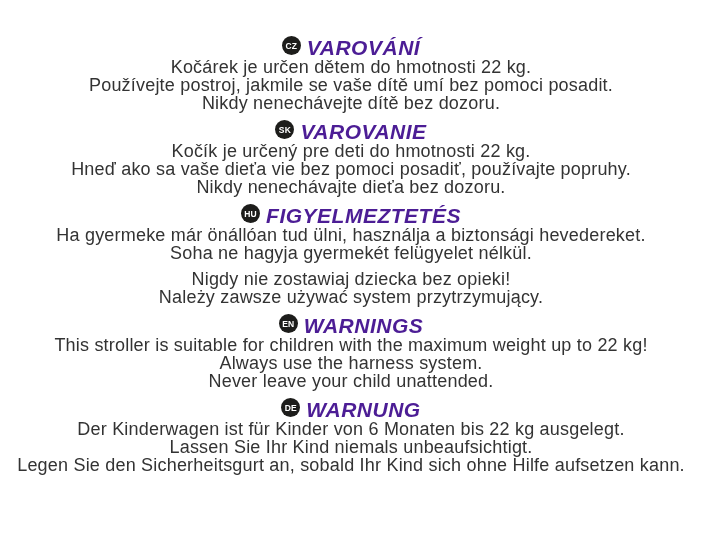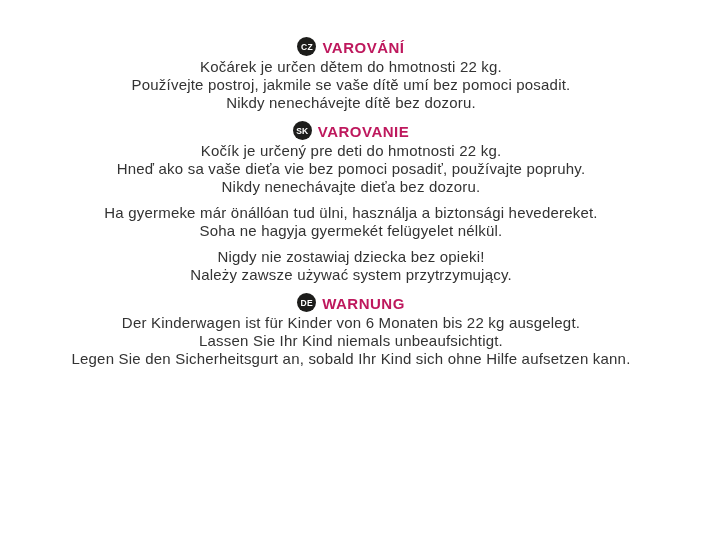--- a/index.html
+++ b/index.html
@@ -19,49 +19,50 @@
     height: 560px;
     padding-top: 36px;
     background: #ffffff;
   }
   .warning-section {
     text-align: center;
     margin: 0 0 8px 0;
   }
   .heading {
     display: flex;
-    align-items: flex-end;
+    align-items: flex-start;
     justify-content: center;
     gap: 6px;
     height: 20px;
     margin-bottom: 2px;
   }
   .badge {
     display: inline-flex;
     align-items: center;
     justify-content: center;
     width: 19px;
     height: 19px;
     border-radius: 50%;
     background: #1d1d1b;
     color: #ffffff;
     font-size: 8.5px;
     font-weight: 700;
     letter-spacing: 0.2px;
     flex: 0 0 auto;
   }
   .title {
-    font-size: 15px;
+    font-size: 21px;
     font-weight: 700;
-    color: #be185d;
+    color: #4c1d95;
     letter-spacing: 0.5px;
+    font-style: italic;
   }
   .line {
     margin: 0;
-    font-size: 15px;
+    font-size: 18px;
     line-height: 18px;
     color: #333333;
     letter-spacing: 0.2px;
   }
 </style>
 </head>
 <body>
 
 <div class="sheet">
 
@@ -79,29 +80,42 @@
     <div class="heading">
       <span class="badge">SK</span>
       <span class="title">VAROVANIE</span>
     </div>
     <p class="line">Kočík je určený pre deti do hmotnosti 22 kg.</p>
     <p class="line">Hneď ako sa vaše dieťa vie bez pomoci posadiť, používajte popruhy.</p>
     <p class="line">Nikdy nenechávajte dieťa bez dozoru.</p>
   </section>
 
   <section class="warning-section">
+    <div class="heading">
+      <span class="badge">HU</span>
+      <span class="title">FIGYELMEZTETÉS</span>
+    </div>
     <p class="line">Ha gyermeke már önállóan tud ülni, használja a biztonsági hevedereket.</p>
     <p class="line">Soha ne hagyja gyermekét felügyelet nélkül.</p>
   </section>
 
   <section class="warning-section">
     <p class="line">Nigdy nie zostawiaj dziecka bez opieki!</p>
     <p class="line">Należy zawsze używać system przytrzymujący.</p>
   </section>
 
+  <section class="warning-section">
+    <div class="heading">
+      <span class="badge">EN</span>
+      <span class="title">WARNINGS</span>
+    </div>
+    <p class="line">This stroller is suitable for children with the maximum weight up to 22 kg!</p>
+    <p class="line">Always use the harness system.</p>
+    <p class="line">Never leave your child unattended.</p>
+  </section>
 
   <section class="warning-section">
     <div class="heading">
       <span class="badge">DE</span>
       <span class="title">WARNUNG</span>
     </div>
     <p class="line">Der Kinderwagen ist für Kinder von 6 Monaten bis 22 kg ausgelegt.</p>
     <p class="line">Lassen Sie Ihr Kind niemals unbeaufsichtigt.</p>
     <p class="line">Legen Sie den Sicherheitsgurt an, sobald Ihr Kind sich ohne Hilfe aufsetzen kann.</p>
   </section>

